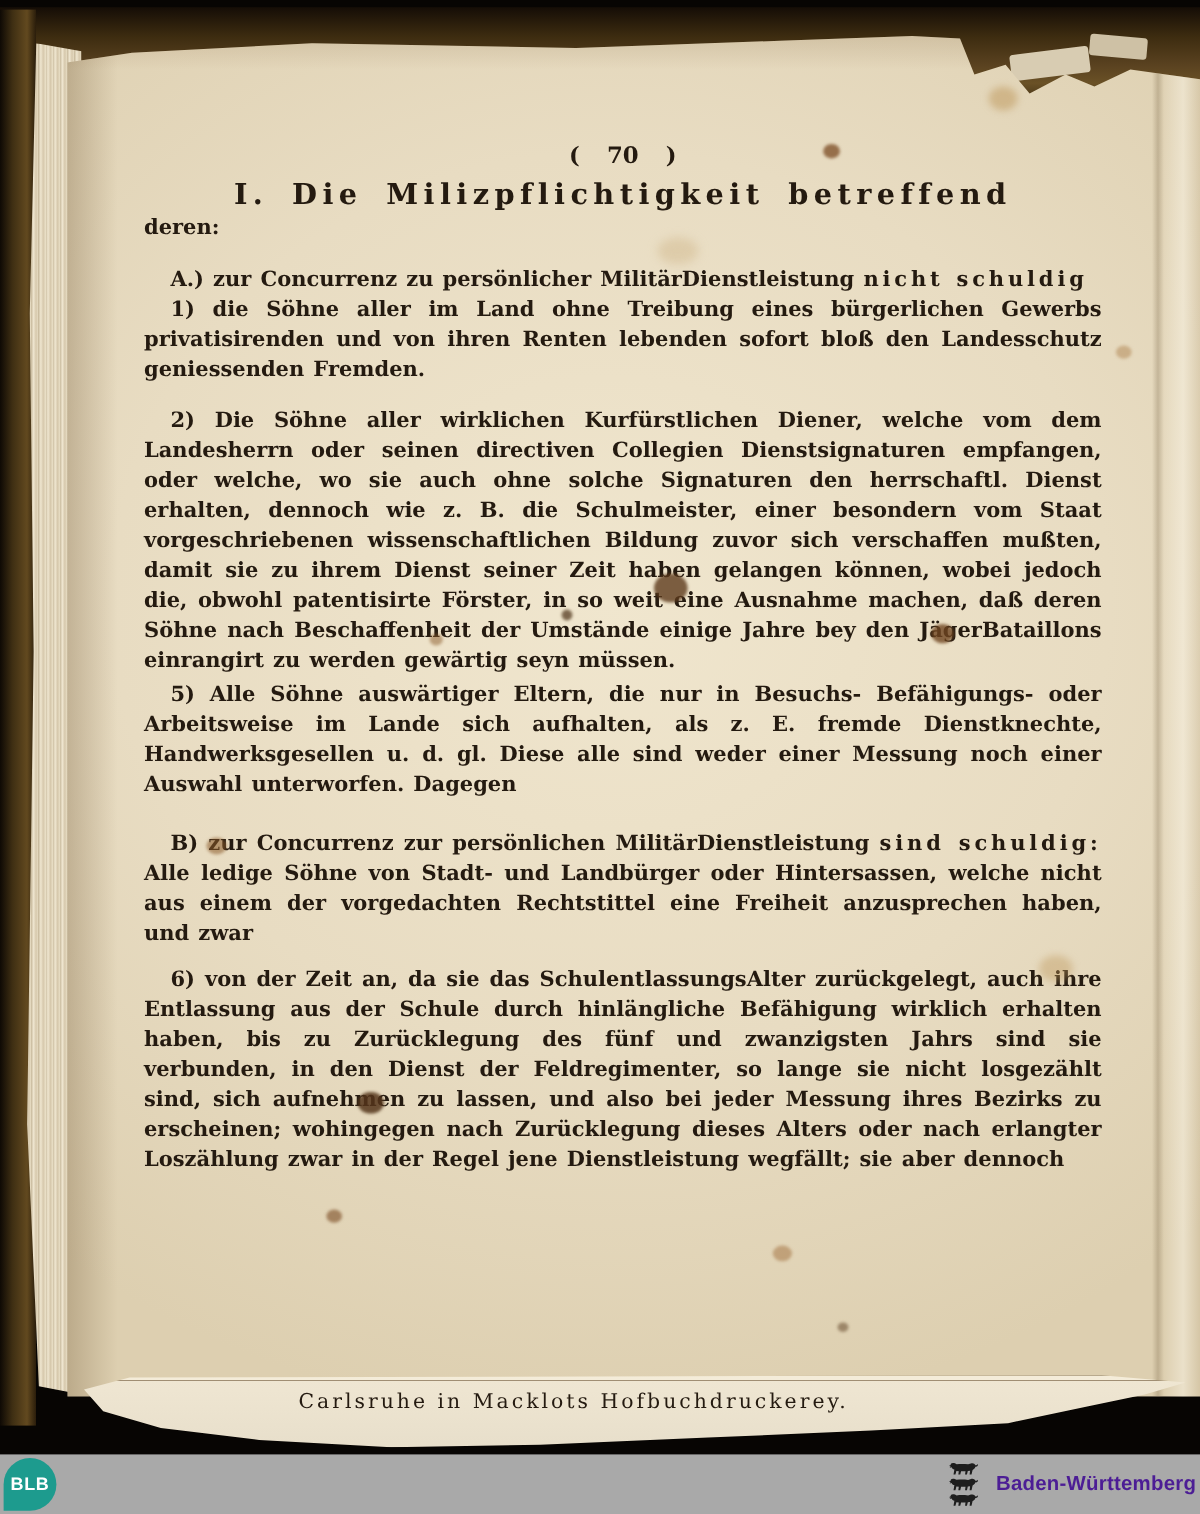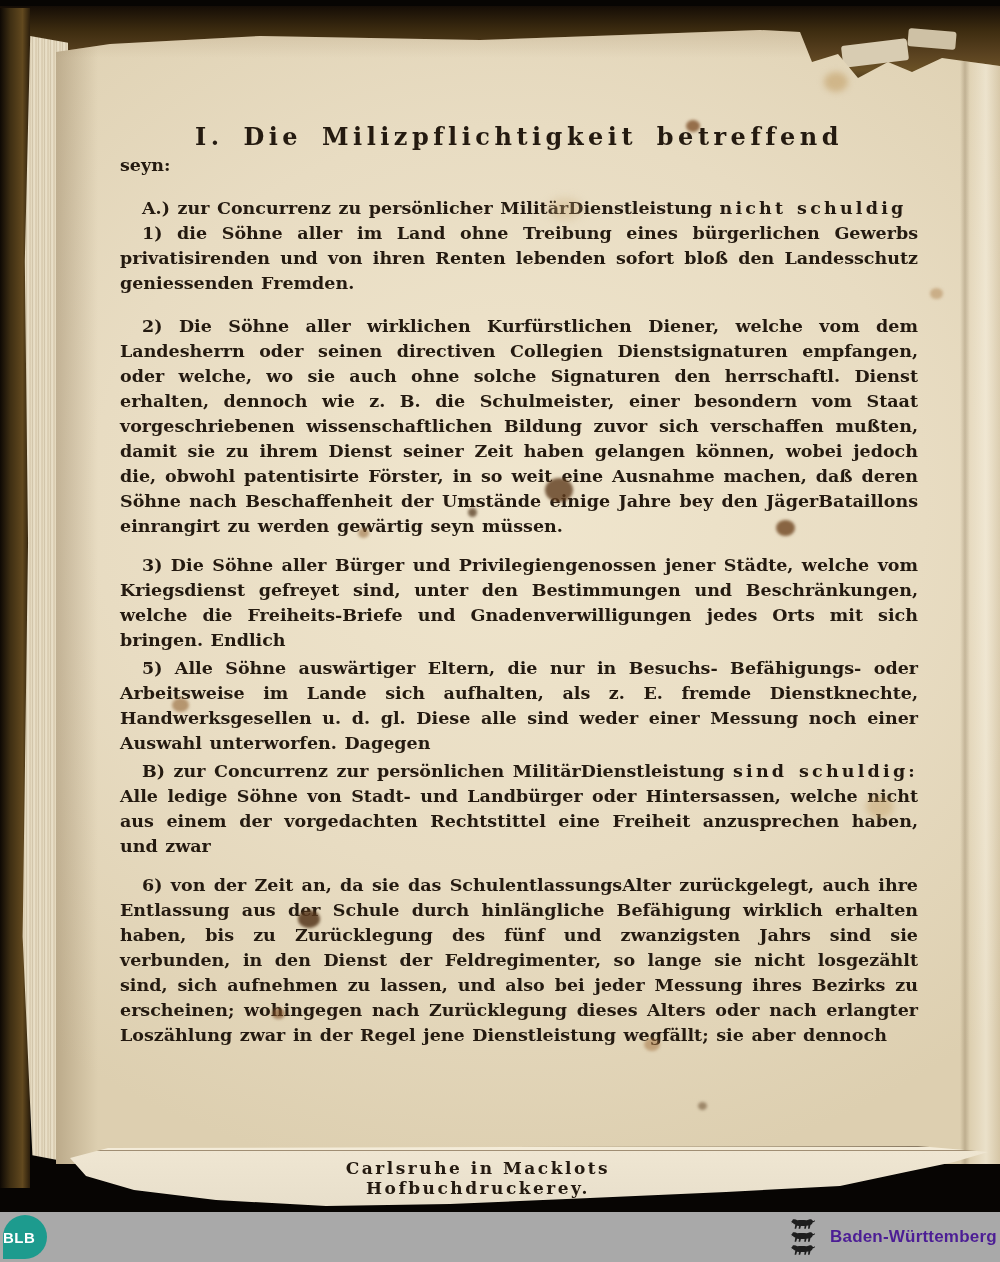--- a/index.html
+++ b/index.html
@@ -49,49 +49,49 @@
   
   .imprint-strip {
     position:absolute; left:48px; top:1146px; width:944px; height:64px; z-index:4;
     background:linear-gradient(180deg,#8a7b63 0px,#8a7b63 1px,#f4ecd9 1px,#f4ecd9 4px,#a08e73 4px,#a08e73 5px,#efe6d2 5px,#e7decа 64px);
     background:linear-gradient(180deg,#8a7b63 0px,#8a7b63 1px,#f4ecd9 1px,#f4ecd9 4px,#a08e73 4px,#a08e73 5px,#efe6d2 5px,#e7deca 64px);
     clip-path:polygon(22px 12px, 60px 2px, 870px 0px, 940px 6px, 906px 16px, 858px 26px,
       792px 40px, 678px 46px, 542px 52px, 402px 58px, 278px 60px, 168px 54px, 86px 44px, 38px 30px);
   }
   .imprint-text {
     position:absolute; left:190px; top:12px; width:480px; text-align:center;
-    font-weight:bold; font-size:17px; letter-spacing:2.5px; color:#241a10;
+    font-weight:normal; font-size:17px; letter-spacing:2.5px; color:#241a10;
   }
 
   
   .text-layer {
     position:absolute; left:120px; top:118px; width:798px; z-index:5;
     color:#241a10; font-weight:bold; font-size:17.5px; line-height:25px;
     word-spacing:1.5px;
   }
   .pagenum { text-align:center; font-size:19px; word-spacing:16px; margin-bottom:4px; }
   .heading { text-align:center; font-size:24px; letter-spacing:4.5px; word-spacing:7px; margin:6px 0 4px; }
   .cont { margin:0 0 10px; }
   .para { margin:0; text-indent:22px; text-align:justify; }
-  .mt6 { margin-top:18px; } .mt12 { margin-top:3px; } .mt14 { margin-top:14px; } .mt16 { margin-top:3px; }
+  .mt6 { margin-top:18px; } .mt12 { margin-top:24px; } .mt14 { margin-top:14px; } .mt16 { margin-top:3px; }
   .sperr { letter-spacing:3.2px; }
 
   
   .stains { position:absolute; inset:0; z-index:6; pointer-events:none; }
   .stain { position:absolute; border-radius:50%; mix-blend-mode:multiply; filter:blur(1.5px); }
 
   
   .footer {
     position:absolute; left:0; top:1212px; width:1000px; height:50px; z-index:10;
     background:#a9a9a9; font-family:"Liberation Sans", sans-serif;
   }
   .blb-badge {
     position:absolute; left:3px; top:3px; width:44px; height:44px;
     border-radius:50% 50% 50% 0;
-    display:flex; align-items:center; justify-content:flex-start;
+    display:flex; align-items:center; justify-content:center;
     color:#fff; font-weight:bold; font-size:15px; letter-spacing:0.5px;
   }
   .lib-name {
     position:absolute; left:58px; top:7px;
     color:#3a3a3a; font-weight:bold; font-size:14.5px; line-height:18px; letter-spacing:0.4px;
   }
   .coa { position:absolute; left:790px; top:6px; width:26px; height:38px; }
   .state-name {
     position:absolute; left:830px; top:15px;
     color:#4c1d95; font-weight:bold; font-size:17px; letter-spacing:0.2px;
@@ -103,28 +103,28 @@
 <div class="stage">
 
   <div class="leather-top"></div>
   <div class="leather-left"></div>
   <div class="scrap s1"></div>
   <div class="scrap s2"></div>
   <div class="page-stack"></div>
   <div class="page"></div>
 
   <div class="text-layer">
+    <div class="pagenum">( 70 )</div>
     <div class="heading">I. Die Milizpflichtigkeit betreffend</div>
-    <div class="cont">seyn:</div>
+    <div class="cont">deren:</div>
 
     <p class="para mt6"><span>A.) zur Concurrenz zu persönlicher MilitärDienstleistung </span><span class="sperr">nicht schuldig</span></p>
 
     <p class="para">1) die Söhne aller im Land ohne Treibung eines bürgerlichen Gewerbs privatisirenden und von ihren Renten lebenden sofort bloß den Landesschutz geniessenden Fremden.</p>
     <p class="para mt6">2) Die Söhne aller wirklichen Kurfürstlichen Diener, welche vom dem Landesherrn oder seinen directiven Collegien Dienstsignaturen empfangen, oder welche, wo sie auch ohne solche Signaturen den herrschaftl. Dienst erhalten, dennoch wie z. B. die Schulmeister, einer besondern vom Staat vorgeschriebenen wissenschaftlichen Bildung zuvor sich verschaffen mußten, damit sie zu ihrem Dienst seiner Zeit haben gelangen können, wobei jedoch die, obwohl patentisirte Förster, in so weit eine Ausnahme machen, daß deren Söhne nach Beschaffenheit der Umstände einige Jahre bey den JägerBataillons einrangirt zu werden gewärtig seyn müssen.</p>
-    <p class="para mt14">3) Die Söhne aller Bürger und Privilegiengenossen jener Städte, welche vom Kriegsdienst gefreyet sind, unter den Bestimmungen und Beschränkungen, welche die Freiheits-Briefe und Gnadenverwilligungen jedes Orts mit sich bringen.  Endlich</p>
     <p class="para mt16">5) Alle Söhne auswärtiger Eltern, die nur in Besuchs- Befähigungs- oder Arbeitsweise im Lande sich aufhalten, als z. E. fremde Dienstknechte, Handwerksgesellen u. d. gl. Diese alle sind weder einer Messung noch einer Auswahl unterworfen.  Dagegen</p>
 
     <p class="para mt12"><span>B) zur Concurrenz zur persönlichen MilitärDienstleistung </span><span class="sperr">sind schuldig:</span><span> Alle ledige Söhne von Stadt- und Landbürger oder Hintersassen, welche nicht aus einem der vorgedachten Rechtstittel eine Freiheit anzusprechen haben, und zwar</span></p>
 
     <p class="para mt14">6) von der Zeit an, da sie das SchulentlassungsAlter zurückgelegt, auch ihre Entlassung aus der Schule durch hinlängliche Befähigung wirklich erhalten haben, bis zu Zurücklegung des fünf und zwanzigsten Jahrs sind sie verbunden, in den Dienst der Feldregimenter, so lange sie nicht losgezählt sind, sich aufnehmen zu lassen, und also bei jeder Messung ihres Bezirks zu erscheinen; wohingegen nach Zurücklegung dieses Alters oder nach erlangter Loszählung zwar in der Regel jene Dienstleistung wegfällt; sie aber dennoch</p>
   </div>
 
   <div class="imprint-strip">
     <div class="imprint-text">Carlsruhe in Macklots Hofbuchdruckerey.</div>
   </div>

